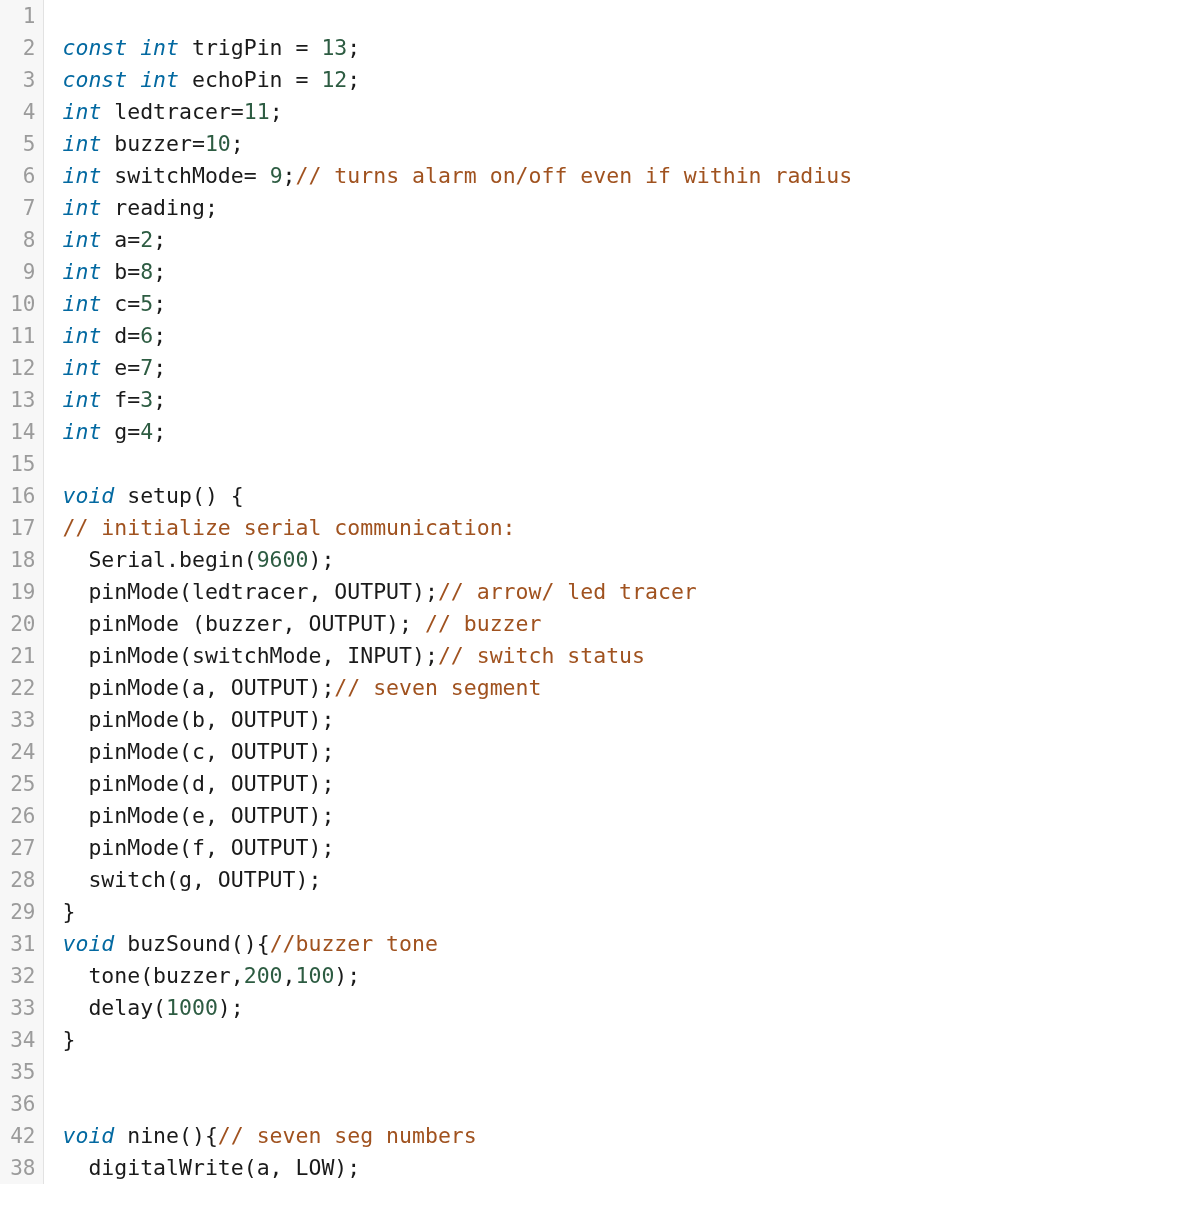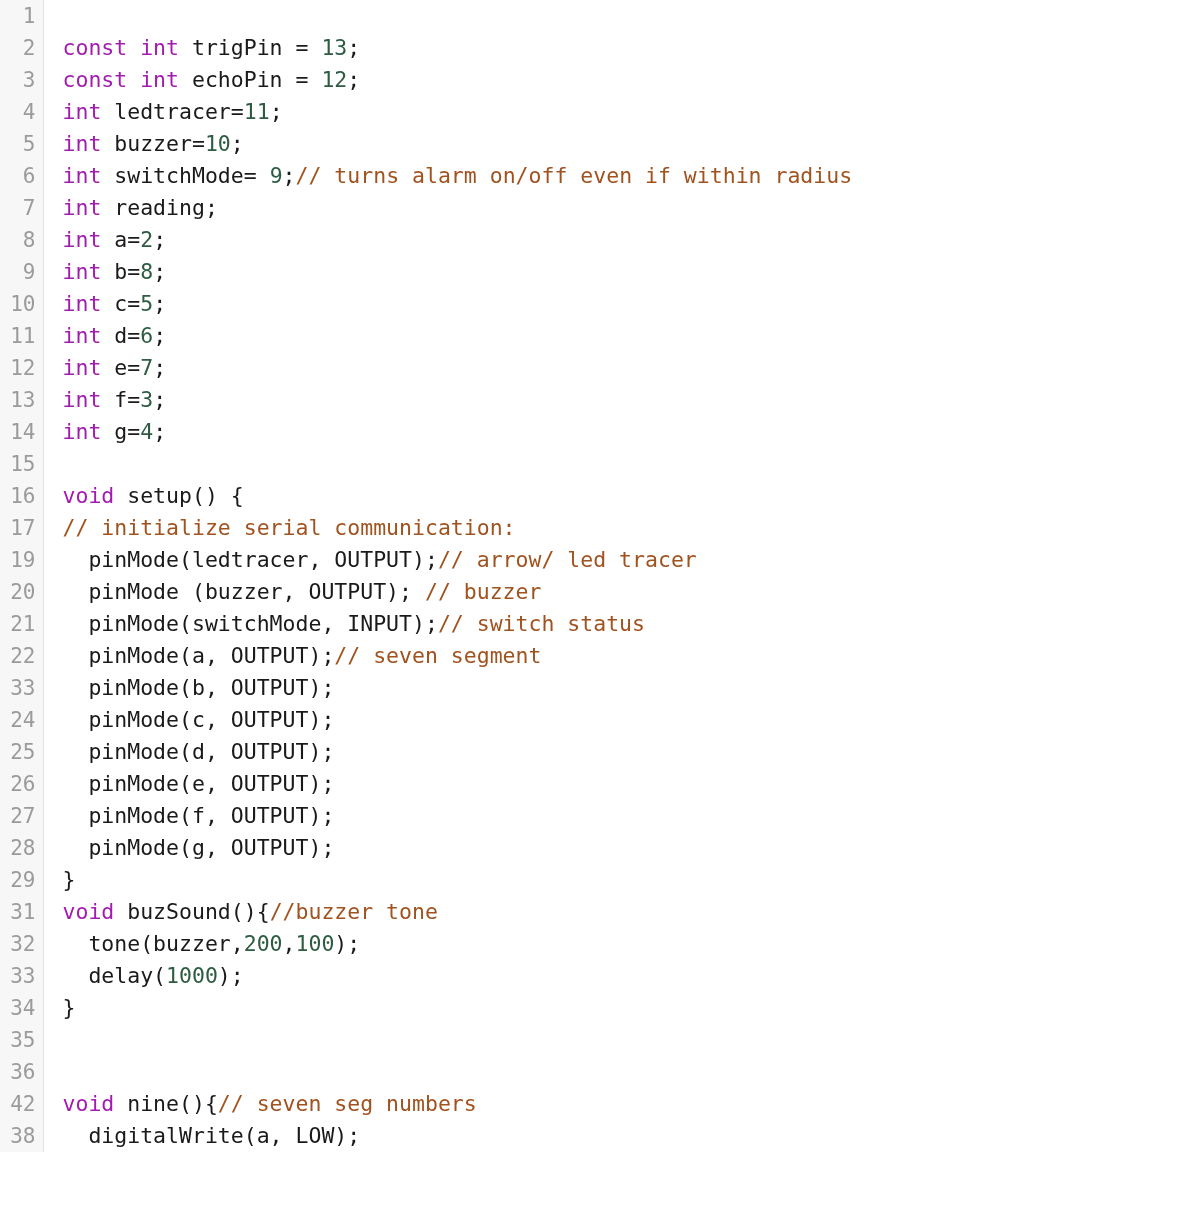--- a/index.html
+++ b/index.html
@@ -51,21 +51,21 @@
     padding: 0 0 0 19px;
     font-size: 21.5px;
     line-height: 32px;
     vertical-align: middle;
     white-space: pre;
     color: #1a1a1a;
     font-family: "DejaVu Sans Mono", "Liberation Mono", monospace;
     letter-spacing: 0px;
     box-sizing: border-box;
   }
-  .tok-kw  { color: #a21caf; }
+  .tok-kw  { color: #0369a1; font-style: italic; }
   .tok-num { color: #2d5c42; }
   .tok-com { color: #a0521f; }
   .tok-txt { color: #1a1a1a; margin-top: 20px; }
 </style>
 </head>
 <body>
 
 <div id="code-viewer">
   <table class="code-table">
     <tbody>
@@ -131,20 +131,24 @@
         </tr>
         <tr class="code-row">
           <td class="gutter-cell">16</td>
           <td class="code-cell"><span class="tok-kw">void</span><span class="tok-txt"> setup() {</span></td>
         </tr>
         <tr class="code-row">
           <td class="gutter-cell">17</td>
           <td class="code-cell"><span class="tok-com">// initialize serial communication:</span></td>
         </tr>
         <tr class="code-row">
+          <td class="gutter-cell">18</td>
+          <td class="code-cell"><span class="tok-txt">  Serial.begin(</span><span class="tok-num">9600</span><span class="tok-txt">);</span></td>
+        </tr>
+        <tr class="code-row">
           <td class="gutter-cell">19</td>
           <td class="code-cell"><span class="tok-txt">  pinMode(ledtracer, OUTPUT);</span><span class="tok-com">// arrow/ led tracer</span></td>
         </tr>
         <tr class="code-row">
           <td class="gutter-cell">20</td>
           <td class="code-cell"><span class="tok-txt">  pinMode (buzzer, OUTPUT); </span><span class="tok-com">// buzzer</span></td>
         </tr>
         <tr class="code-row">
           <td class="gutter-cell">21</td>
           <td class="code-cell"><span class="tok-txt">  pinMode(switchMode, INPUT);</span><span class="tok-com">// switch status</span></td>
@@ -168,21 +172,21 @@
         <tr class="code-row">
           <td class="gutter-cell">26</td>
           <td class="code-cell"><span class="tok-txt">  pinMode(e, OUTPUT);</span></td>
         </tr>
         <tr class="code-row">
           <td class="gutter-cell">27</td>
           <td class="code-cell"><span class="tok-txt">  pinMode(f, OUTPUT);</span></td>
         </tr>
         <tr class="code-row">
           <td class="gutter-cell">28</td>
-          <td class="code-cell"><span class="tok-txt">  pinMode(g, OUTPUT);</span></td>
+          <td class="code-cell"><span class="tok-txt">  switch(g, OUTPUT);</span></td>
         </tr>
         <tr class="code-row">
           <td class="gutter-cell">29</td>
           <td class="code-cell"><span class="tok-txt">}</span></td>
         </tr>
         <tr class="code-row">
           <td class="gutter-cell">31</td>
           <td class="code-cell"><span class="tok-kw">void</span><span class="tok-txt"> buzSound(){</span><span class="tok-com">//buzzer tone</span></td>
         </tr>
         <tr class="code-row">

